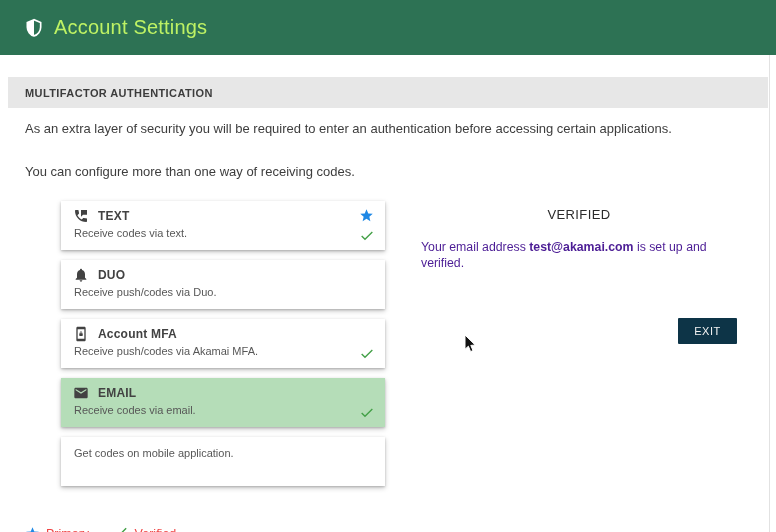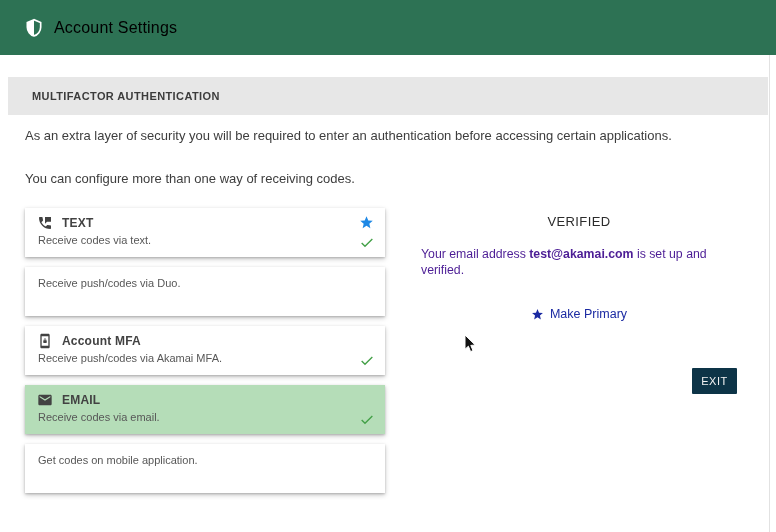--- a/index.html
+++ b/index.html
@@ -4,46 +4,46 @@
 <style>
   :root{
     --header-green:#2D7254; --section-gray:#E7E7E7; --selected-green:#B5DDB8;
     --star-blue:#1E88E5; --check-green:#43A047; --link-navy:#1B2AA2; --exit-navy:#0D3447;
   }
   *{margin:0;padding:0;box-sizing:border-box;}
   html,body{width:776px;height:532px;overflow:hidden;background:#fff;
     font-family:"Liberation Sans",sans-serif;color:#424242;position:relative;}
   .appbar{height:55px;background:var(--header-green);display:flex;align-items:center;padding-left:24px;}
   .appbar .shield{display:inline-flex;margin-right:10px;}
-  .appbar h1{color:#000000;font-size:16px;font-weight:400;letter-spacing:.2px;}
+  .appbar h1{color:#bef264;font-size:20px;font-weight:400;letter-spacing:.2px;}
   .edge-line{position:absolute;left:769px;top:55px;bottom:0;width:1px;background:#e2e2e2;}
-  .section-bar{margin:22px 8px 8px 8px;height:38px;background:var(--section-gray);
-    display:flex;align-items:center;padding-left:24px;}
+  .section-bar{margin:22px 8px 8px 8px;height:31px;background:var(--section-gray);
+    display:flex;align-items:center;padding-left:17px;}
   .section-bar span{font-size:11px;font-weight:bold;color:#3c3c3c;letter-spacing:.4px;}
   .intro{margin:13px 25px 0 25px;font-size:13px;color:#3d3d3d;}
   .intro + .intro{margin-top:28px;}
   .main{display:flex;margin-top:22px;position:relative;}
   .methods{width:360px;margin-left:25px;flex:none;}
   .card{position:relative;background:#fff;height:49px;margin-bottom:10px;padding:7px 12px 0 12px;
-    box-shadow:0 1px 2px rgba(0,0,0,.18),0 2px 5px rgba(0,0,0,.22);cursor:pointer;}
+    box-shadow:0 1px 2px rgba(0,0,0,.18),0 2px 5px rgba(0,0,0,.22);cursor:pointer;margin-left:36px;}
   .card.selected{background:var(--selected-green);}
   .card-head{display:flex;align-items:center;gap:9px;}
   .cicon{display:inline-flex;width:16px;justify-content:center;}
   .ctitle{font-size:12px;font-weight:bold;color:#424242;letter-spacing:.2px;}
   .csub{font-size:11px;color:#575757;margin-top:3px;margin-left:1px;}
   .star-badge{position:absolute;top:7px;right:11px;line-height:0;}
   .check-badge{position:absolute;bottom:6px;right:10px;line-height:0;}
   .detail{flex:1;padding:6px 39px 0 36px;position:relative;}
   .vhead{text-align:center;font-size:13px;font-weight:500;color:#2b2b2b;letter-spacing:.4px;}
   .vtext{font-size:12.3px;color:#4c1d95;line-height:16px;margin-top:17px;}
   .vlink{display:flex;align-items:center;justify-content:center;gap:6px;
     color:var(--link-navy);font-size:12.5px;cursor:pointer;}
   .vlink.mp{margin-top:29px;}
   .vlink.rm{margin-top:19px;}
-  .exit{display:block;margin-left:auto;margin-top:47px;width:45px;height:26px;border:none;
+  .exit{display:block;margin-left:auto;margin-top:47px;width:59px;height:26px;border:none;
     background:var(--exit-navy);color:#f2f2f2;font-size:11px;font-family:"Liberation Sans",sans-serif;
     letter-spacing:.5px;border-radius:1px;cursor:pointer;}
   .legend{display:flex;align-items:flex-end;gap:6px;margin:28px 0 0 25px;font-size:12.5px;color:#ef4444;}
   .legend .gap{width:8px;}
   .cursor{position:absolute;left:464px;top:334px;pointer-events:none;}
   svg{display:block;}
 </style>
 </head>
 <body>
 
@@ -90,20 +90,28 @@
           </svg>
       </span>
       <span class="check-badge">
         <svg width="16" height="16" viewBox="0 0 24 24" fill="none" stroke="#43A047" stroke-width="2">
             <polyline points="20 6 9 17 4 12"></polyline>
           </svg>
       </span>
     </div>
 
     <div class="card">
+      <div class="card-head">
+        <span class="cicon">
+          <svg width="16" height="16" viewBox="0 0 24 24" fill="#424242">
+              <path d="M12 22c1.1 0 2-.9 2-2h-4c0 1.1.89 2 2 2zm6-6v-5c0-3.07-1.64-5.64-4.5-6.32V4c0-.83-.67-1.5-1.5-1.5s-1.5.67-1.5 1.5v.68C7.63 5.36 6 7.92 6 11v5l-2 2v1h16v-1l-2-2z"></path>
+            </svg>
+        </span>
+        <span class="ctitle">DUO</span>
+      </div>
       <div class="csub">Receive push/codes via Duo.</div>
     </div>
 
     <div class="card">
       <div class="card-head">
         <span class="cicon">
           <svg width="16" height="16" viewBox="0 0 24 24" fill="#424242">
               <path d="M17 1H7c-1.1 0-2 .9-2 2v18c0 1.1.9 2 2 2h10c1.1 0 2-.9 2-2V3c0-1.1-.9-2-2-2zm0 18H7V5h10v14z"></path>
               <path d="M13.8 10.8V10c0-1-.8-1.8-1.8-1.8s-1.8.8-1.8 1.8v.8c-.4 0-.8.4-.8.8v2.6c0 .4.4.8.8.8h3.6c.4 0 .8-.4.8-.8v-2.6c0-.4-.4-.8-.8-.8zm-.9 0h-1.8V10c0-.5.4-.9.9-.9s.9.4.9.9v.8z"></path>
             </svg>
@@ -141,28 +149,20 @@
 
   </div>
 
   <div class="detail">
     <div class="vhead">VERIFIED</div>
     <div class="vtext">
       <div>
         <span>Your email address </span><b>test@akamai.com</b><span> is set up and verified.</span>
       </div>
     </div>
-    <div class="vlink mp">
-      <span>
-        <svg width="13" height="13" viewBox="0 0 24 24" fill="#1B2AA2">
-            <path d="M12 17.27L18.18 21l-1.64-7.03L22 9.24l-7.19-.61L12 2 9.19 8.63 2 9.24l5.46 4.73L5.82 21z"></path>
-          </svg>
-      </span>
-      <span>Make Primary</span>
-    </div>
     <button class="exit">EXIT</button>
   </div>
 </div>
 
 <div class="legend">
   <span>
     <svg width="15" height="15" viewBox="0 0 24 24" fill="#1E88E5">
         <path d="M12 17.27L18.18 21l-1.64-7.03L22 9.24l-7.19-.61L12 2 9.19 8.63 2 9.24l5.46 4.73L5.82 21z"></path>
       </svg>
   </span>

